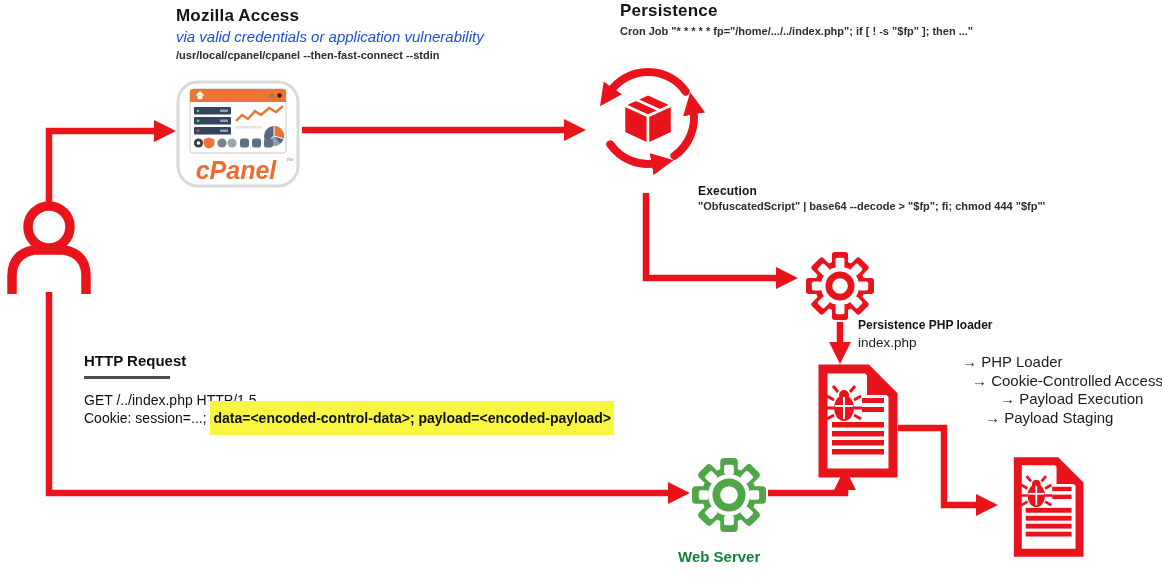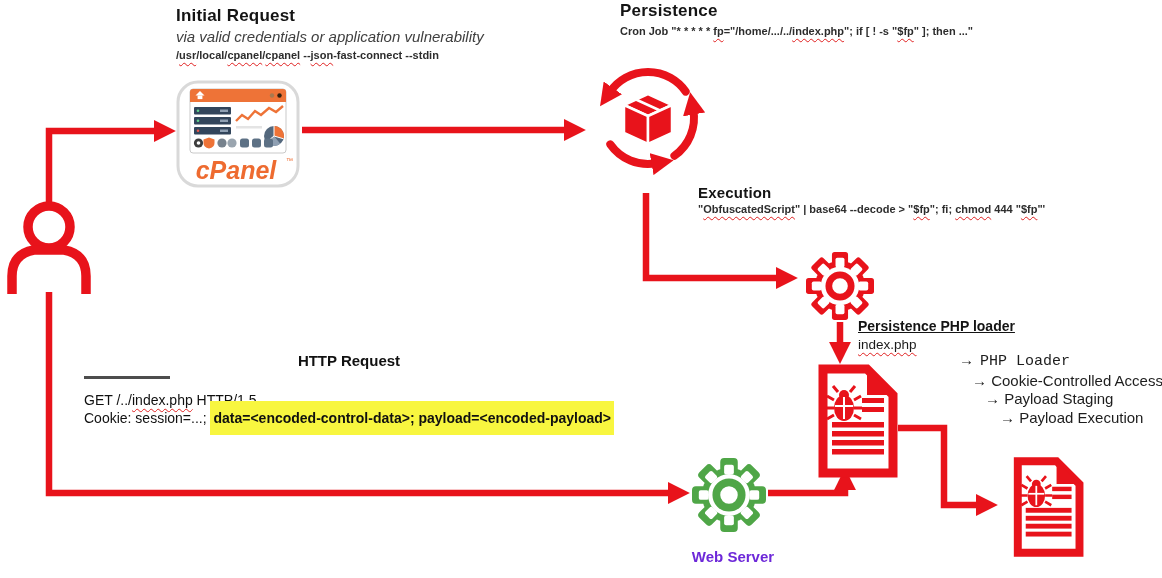--- a/index.html
+++ b/index.html
@@ -1,34 +1,34 @@
 <!DOCTYPE html>
 <html><head>
 <meta charset="utf-8">
 <style>
   html,body{margin:0;padding:0;background:#fff;}
   body{font-family:"Liberation Sans",sans-serif;-webkit-font-smoothing:antialiased;}
   .canvas{position:relative;width:1162px;height:578px;background:#fff;overflow:hidden;}
   .abs{position:absolute;}
   .block{position:absolute;}
   .h-title{font-weight:700;font-size:17px;color:#141414;letter-spacing:.2px;}
-  .h-title.sm{font-size:15px;}
-  .sub{font-style:italic;font-size:15px;color:#404040;margin-top:2px;}
+  .h-title.sm{font-size:12px;}
+  .sub{font-style:italic;font-size:15px;color:#1d4ed8;margin-top:2px;}
   .code{font-size:11px;font-weight:600;color:#2d2d2d;margin-top:3px;line-height:15px;white-space:nowrap;}
-  .sq{text-decoration:underline;text-decoration-style:wavy;text-decoration-color:#e02020;text-decoration-thickness:1px;text-underline-offset:2.5px;}
-  .loader-title{font-weight:700;font-size:14px;color:#141414;text-decoration:underline;}
+  .sq{text-decoration-style:wavy;text-decoration-color:#e02020;text-decoration-thickness:1px;text-underline-offset:2.5px;}
+  .loader-title{font-weight:700;font-size:12px;color:#141414;}
   .loader-file{font-size:13.5px;color:#1b1b1b;margin-top:3px;display:inline-block;}
   .steps{font-size:15px;color:#1d1d1d;}
   .step{line-height:18.5px;white-space:nowrap;}
-  .step-0{margin-left:0;font-family:Liberation Mono, monospace;} .step-1{margin-left:10px;} .step-2{margin-left:23px;} .step-3{margin-left:38px;}
-  .http-title{font-weight:700;font-size:15px;color:#111;text-align:center;}
+  .step-0{margin-left:0;} .step-1{margin-left:10px;} .step-2{margin-left:23px;} .step-3{margin-left:38px;}
+  .http-title{font-weight:700;font-size:15px;color:#111;}
   .http-divider{width:86px;height:2.5px;background:#4d4d4d;margin:7px 0 12px 0;}
   .http-line{font-size:14px;line-height:18.5px;color:#101010;white-space:nowrap;}
   .hl{background:#f8f63f;padding:9px 3px;font-weight:bold;}
-  .ws-label{font-weight:700;font-size:15px;color:#6d28d9;text-align:center;}
+  .ws-label{font-weight:700;font-size:15px;color:#15803d;}
   .cpanel-logo{font-style:italic;font-weight:800;font-size:25px;fill:#ee6b30;text-anchor:middle;paint-order:stroke;stroke:#ffffff;stroke-width:1.6px;font-family:"Liberation Sans",sans-serif;}
   .cpanel-tm{font-size:7px;fill:#ee6b30;font-family:"Liberation Sans",sans-serif;}
 </style>
 </head>
 <body>
 
 <div class="canvas">
 
   <svg class="abs" style="left:0;top:0" width="1162" height="578" viewBox="0 0 1162 578">
     <defs>
@@ -46,23 +46,23 @@
       <path d="M898,428 L944,428 L944,505 L978,505" marker-end="url(#ah)"></path>
     </g>
   </svg>
 
   <svg class="abs" style="left:4px;top:200px" width="90" height="95" viewBox="0 0 90 95">
     <circle cx="45" cy="27" r="21" fill="none" stroke="#e8131b" stroke-width="9.5"></circle>
     <path d="M8,94 V76 Q8,54 30,50 L60,50 Q82,54 82,76 V94" fill="none" stroke="#e8131b" stroke-width="9.5"></path>
   </svg>
 
   <div class="block" style="left:176px;top:6px">
-    <div class="h-title">Initial Request</div>
+    <div class="h-title">Mozilla Access</div>
     <div class="sub">via valid credentials or application vulnerability</div>
-    <div class="code"><span>/</span><span class="sq">usr</span><span>/local/</span><span class="sq">cpanel</span><span>/</span><span class="sq">cpanel</span><span> --</span><span class="sq">json</span><span>-fast-connect --stdin</span></div>
+    <div class="code"><span>/</span><span class="sq">usr</span><span>/local/</span><span class="sq">cpanel</span><span>/</span><span class="sq">cpanel</span><span> --</span><span class="sq">then</span><span>-fast-connect --stdin</span></div>
   </div>
 
   <svg class="abs" style="left:176px;top:80px" width="124" height="108" viewBox="0 0 124 108">
     <rect x="2" y="2" width="120" height="104" rx="20" fill="#ffffff" stroke="#d9d9d9" stroke-width="3"></rect>
     <g>
       <rect x="14" y="9" width="96" height="64" rx="3" fill="#ffffff" stroke="#c9c9c9"></rect>
       <path d="M14,12 q0,-3 3,-3 h90 q3,0 3,3 v10 h-96 Z" fill="#ee7337"></path>
       <polygon points="24,11 28.5,15.5 19.5,15.5" fill="#ffffff"></polygon>
       <rect x="21.6" y="15.5" width="4.8" height="3.6" fill="#ffffff"></rect>
       <circle cx="96" cy="15.5" r="2.2" fill="#a8794f"></circle>
@@ -157,22 +157,22 @@
   </svg>
 
   <div class="block" style="left:858px;top:318px">
     <div class="loader-title">Persistence PHP loader</div>
     <span class="loader-file sq">index.php</span>
   </div>
 
   <div class="block steps" style="left:962px;top:353px">
       <div class="step step-0">→ PHP Loader</div>
       <div class="step step-1">→ Cookie-Controlled Access</div>
+      <div class="step step-3">→ Payload Execution</div>
       <div class="step step-2">→ Payload Staging</div>
-      <div class="step step-3">→ Payload Execution</div>
     </div>
 
   <svg class="abs" style="left:810px;top:362px" width="90" height="118" viewBox="0 0 90 118">
     <path d="M13,7 H57 L83,33 V111 H13 Z" fill="#ffffff" stroke="#e8131b" stroke-width="9" stroke-linejoin="miter"></path>
     <path d="M57,7 V33 H83 Z" fill="#e8131b"></path>
     <g transform="translate(20,24)">
       <path d="M8,6 L3,0 M20,6 L25,0" stroke="#e8131b" stroke-width="3" fill="none"></path>
       <circle cx="14" cy="9" r="5" fill="#e8131b"></circle>
       <ellipse cx="14" cy="22" rx="10" ry="13" fill="#e8131b"></ellipse>
       <line x1="14" y1="11" x2="14" y2="33" stroke="#ffffff" stroke-width="2"></line>

